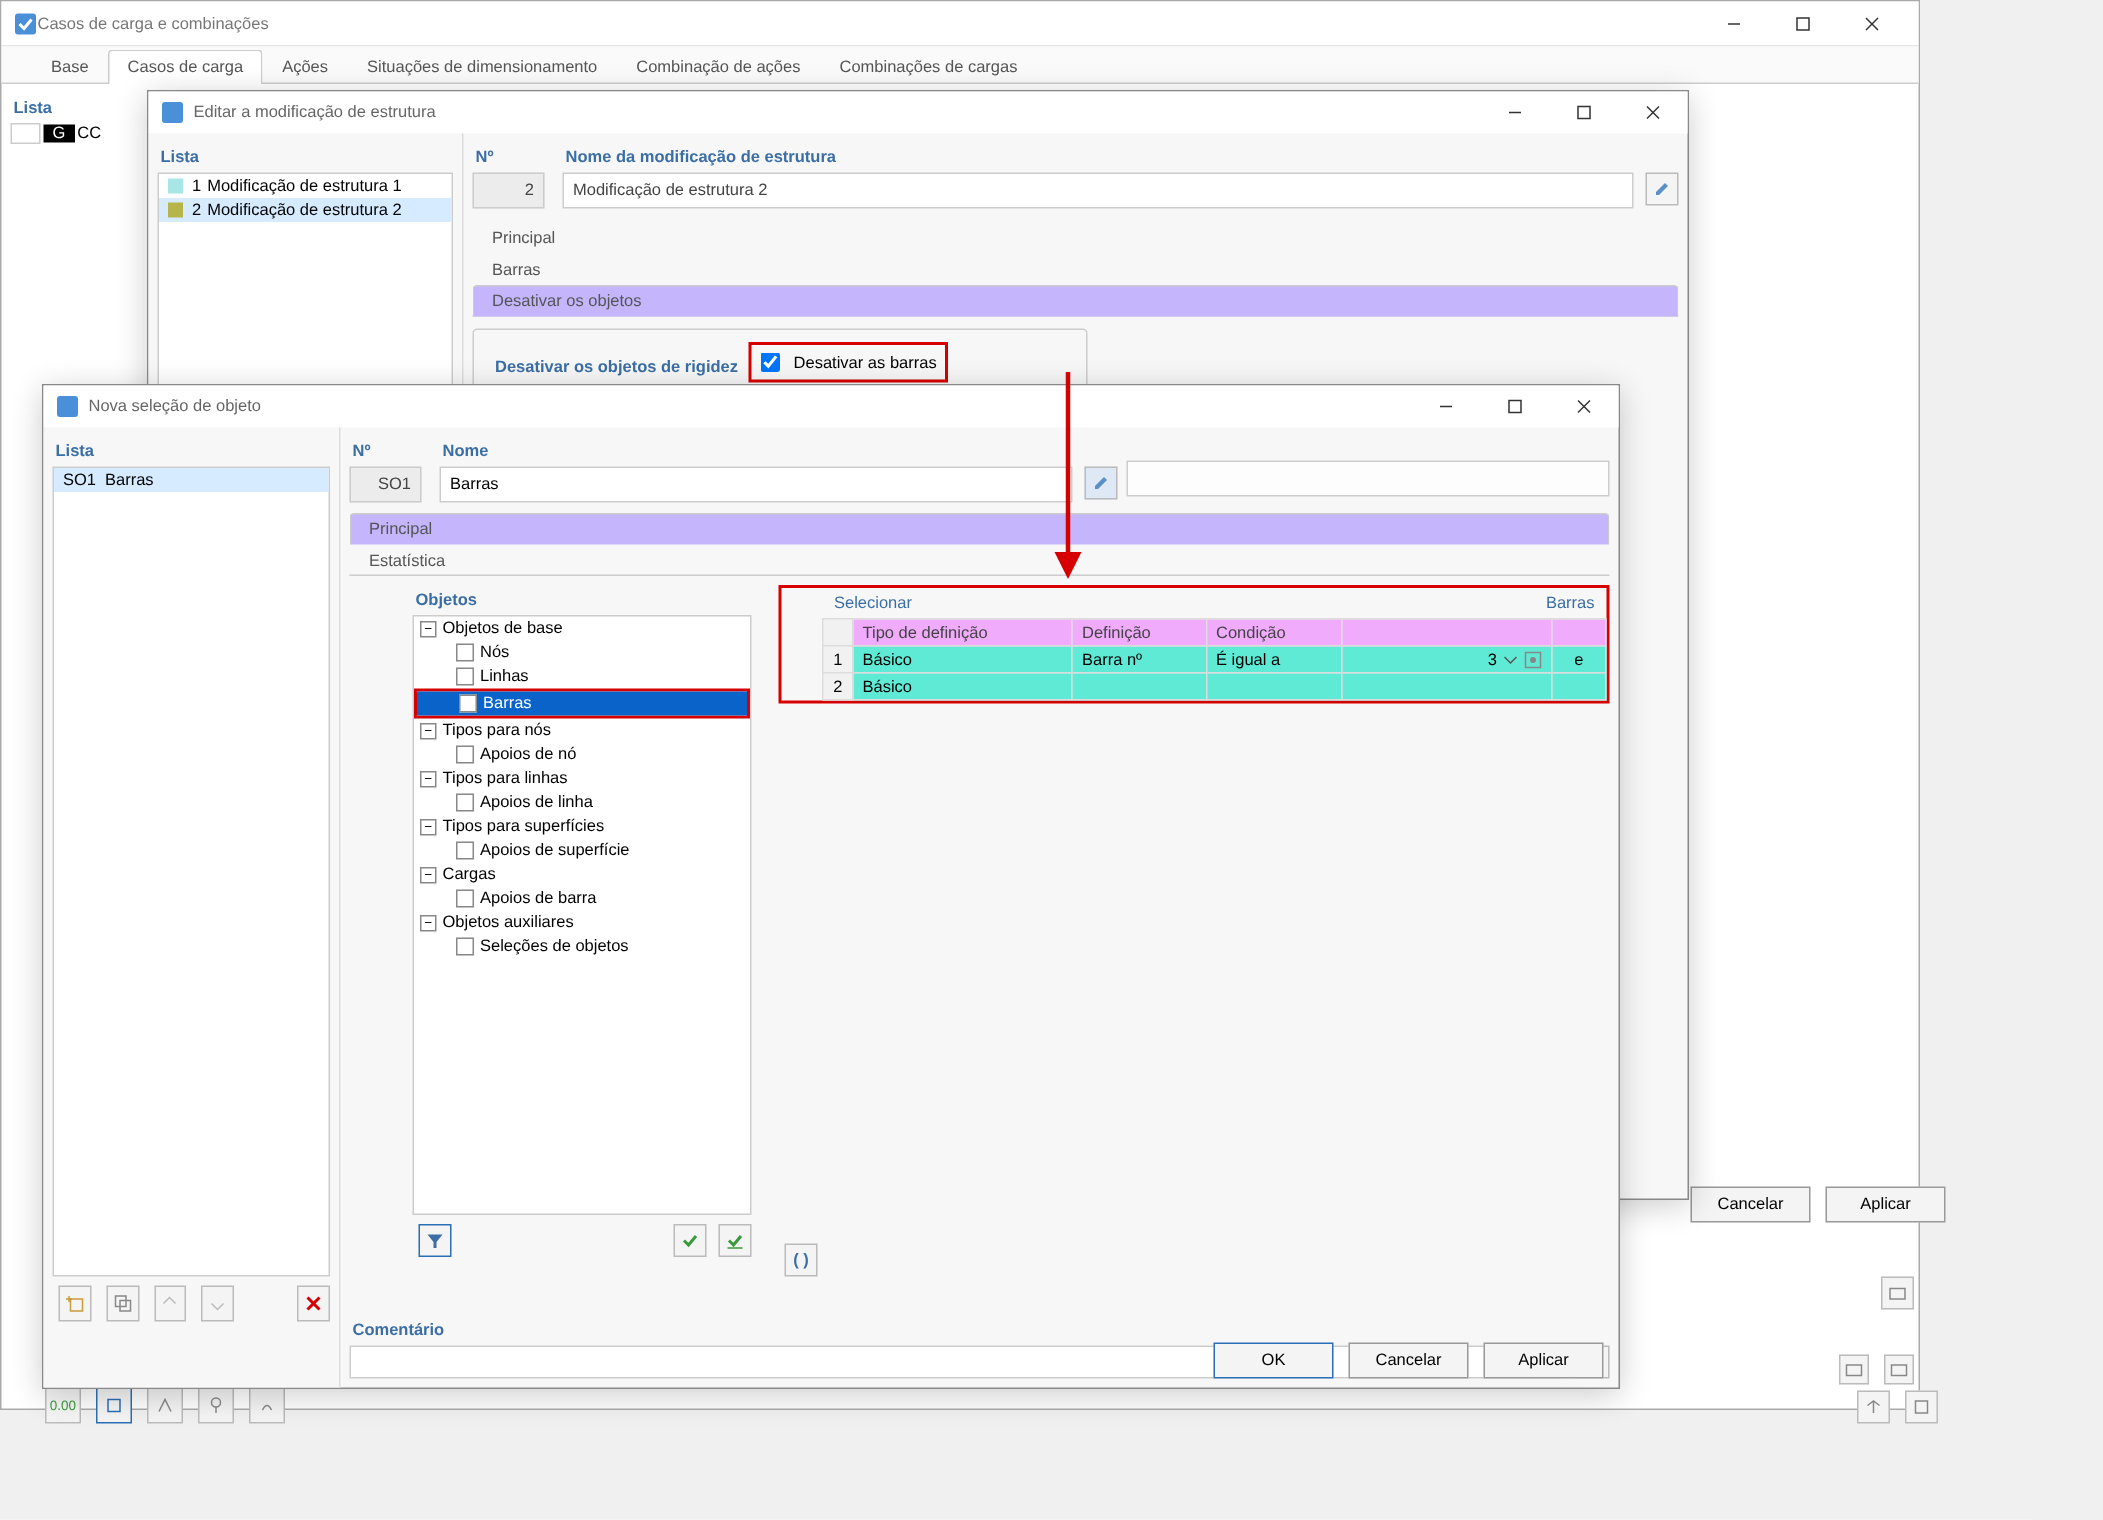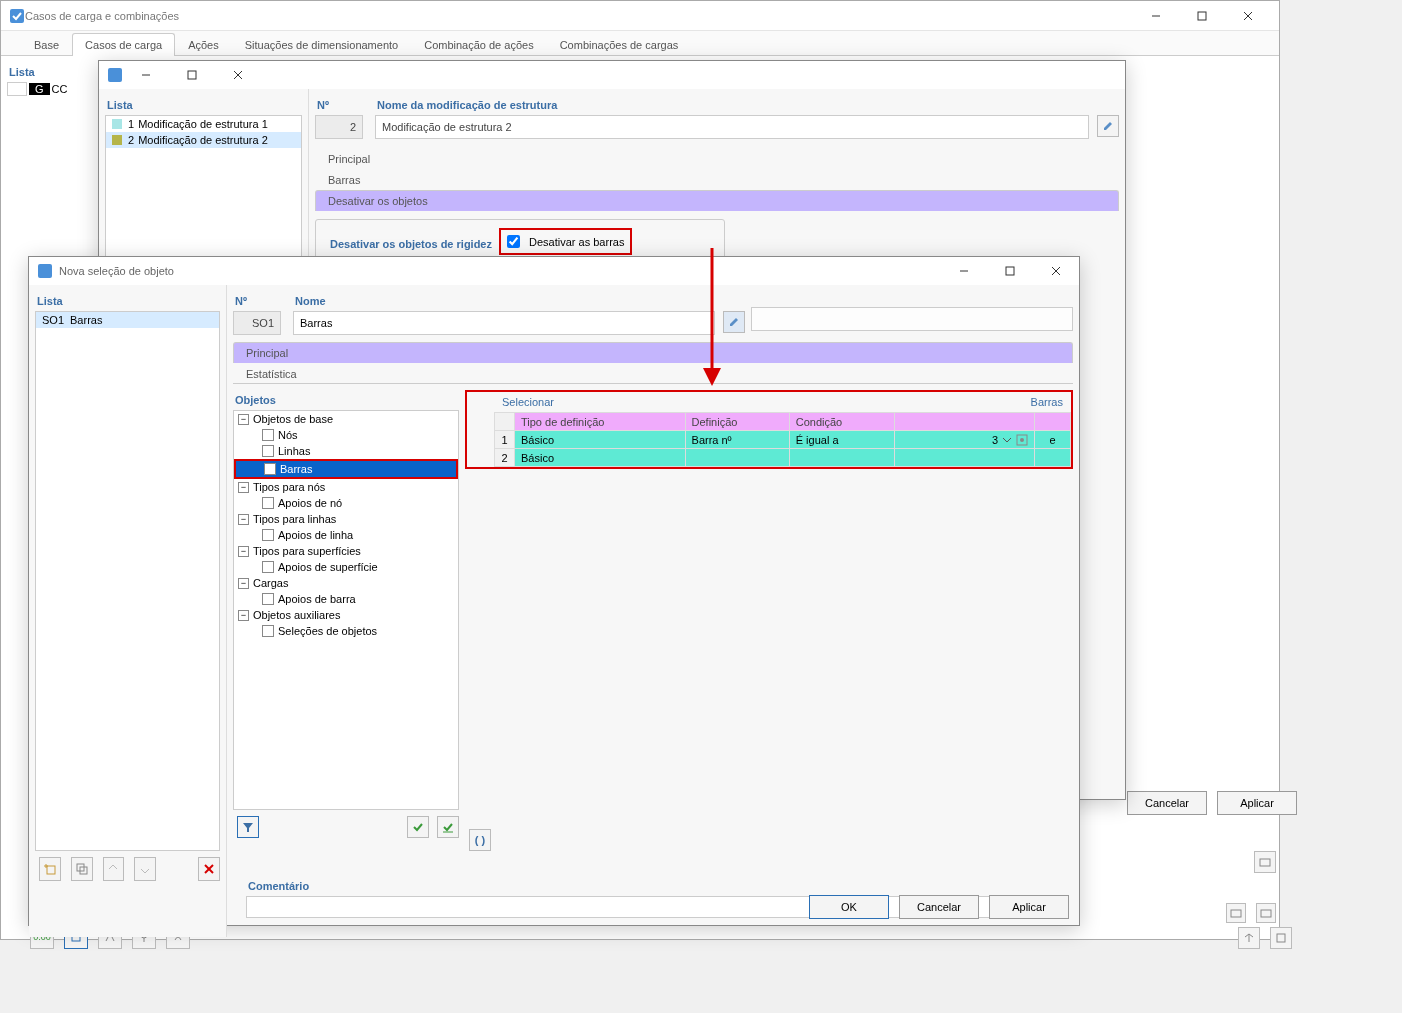--- a/index.html
+++ b/index.html
@@ -63,21 +63,21 @@
 .sel-title { display: flex; justify-content: space-between; padding: 4px 8px; color: #3b6ea5; }
 .sel-title .r { }
 .tbl { width: 100%; border-collapse: collapse; }
 .tbl th, .tbl td { border: 1px solid #dcdcdc; padding: 2px 6px; background: #5eead4; text-align: left; font-weight: normal; height: 18px; }
 .tbl th { background: #f0abfc; text-align: left; color: #444; }
 .tbl .rowhdr { background: #f1f1f1; text-align: center; width: 20px; }
 .val-cell { display: flex; align-items: center; justify-content: flex-end; gap: 4px; }
 
 .red-dataarea { border: 2px solid #d60000; margin: 0; }
 
-.comment-area { margin: 19px; }
+.comment-area { margin: 6px; }
 .comment-row { display: flex; gap: 6px; }
 .comment-row .combo2 { flex: 1; height: 22px; border: 1px solid #ccc; background: #fff; display: flex; align-items: center; justify-content: flex-end; padding: 0 6px; }
 
 .dlg-footer { position: absolute; bottom: 6px; right: 10px; display: flex; gap: 10px; }
 .btn { height: 24px; min-width: 80px; border: 1px solid #999; background: #f4f4f4; display: flex; align-items: center; justify-content: center; padding: 0 14px; }
 .btn.primary { border: 1px solid #2a6fb5; }
 .bottom-toolbar { position: absolute; bottom: 6px; left: 10px; display: flex; gap: 6px; }
 .bottom-toolbar .iconbtn { width: 24px; height: 24px; }
 
 
@@ -166,20 +166,21 @@
         <rect x="1" y="3" width="10" height="7" fill="none" stroke="#888"></rect>
       </svg>
     </div>
 </div>
 
 <div id="dlg-edit" class="dialog">
   <div class="dlg-titlebar">
     <svg class="icon-app" viewBox="0 0 16 16">
         <rect x="1" y="1" width="14" height="14" fill="#4a90d9" rx="2"></rect>
       </svg>
+    <span class="title" style="margin-left:6px;">Editar a modificação de estrutura</span>
     <div class="winbtns">
       <div class="winbtn">
           <svg viewBox="0 0 10 10">
             <line x1="1" y1="5" x2="9" y2="5" stroke="#333"></line>
           </svg>
         </div>
       <div class="winbtn">
           <svg viewBox="0 0 10 10">
             <rect x="1" y="1" width="8" height="8" fill="none" stroke="#333"></rect>
           </svg>
@@ -358,21 +359,21 @@
           </div>
           <div style="flex:1;">
             <div style="height:16px;"></div>
             <div class="field2" style="background:#fdfdfd;"></div>
           </div>
         </div>
         <div class="innertabs" style="margin:0 6px;">
           <div class="innertab active">Principal</div>
           <div class="innertab">Estatística</div>
         </div>
-        <div style="display:flex; flex:1; padding:6px; gap:6px;">
+        <div style="display:flex; flex:1; padding:6px; gap:18px;margin-left:42px;">
 
           <div style="width:226px;">
             <div class="section-title">Objetos</div>
             <div class="tree" id="tree">
                 <div class="tree-node">
                   <span class="expander">−</span>
                   <span>Objetos de base</span>
                 </div>
                 <div class="tree-node ind1">
                   <span class="cb"></span>

